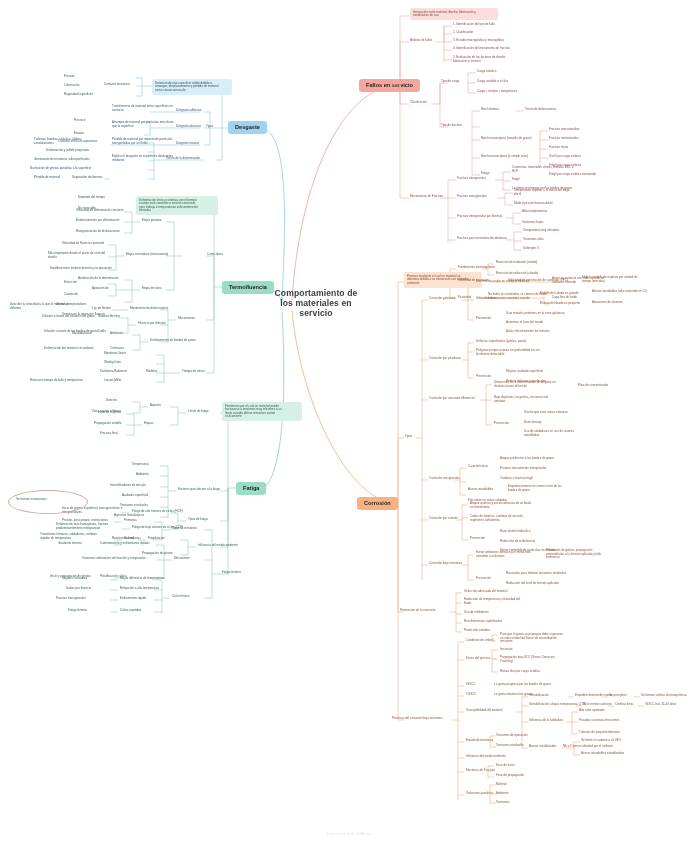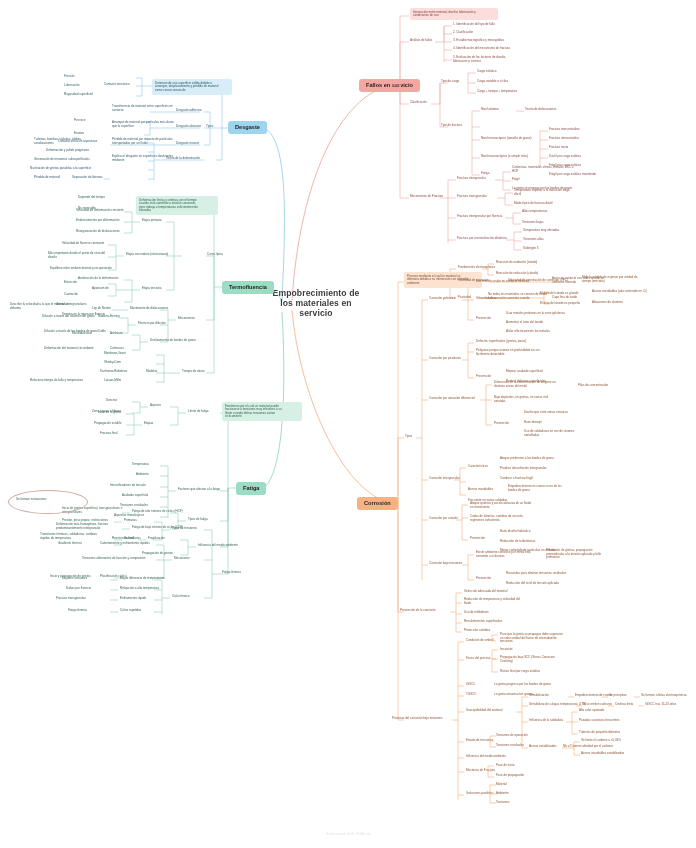--- a/index.html
+++ b/index.html
@@ -61,21 +61,21 @@
     <g fill="none" stroke-width="0.7">
 
       <path d="M392 85 C 340 95, 300 180, 292 300" stroke="#e8948c"></path>
       <path d="M392 503 C 345 495, 300 400, 292 310" stroke="#f0a271"></path>
       <path d="M264 128 C 290 140, 285 230, 282 302" stroke="#7fc4e4"></path>
       <path d="M264 287 C 276 290, 280 295, 282 303" stroke="#7ccbaf"></path>
       <path d="M264 488 C 285 470, 286 380, 282 312" stroke="#7ccbaf"></path>
     </g>
   </svg>
 
-  <div class="node central">Empobrecimiento
+  <div class="node central">Comportamiento
 de los materiales
 en servicio</div>
 
   <div class="node main-pill pill-red" style="left:359px;top:79px;">Fallos en servicio</div>
   <div class="node main-pill pill-blue" style="left:228px;top:121px;">Desgaste</div>
   <div class="node main-pill pill-green" style="left:222px;top:281px;">Termofluencia</div>
   <div class="node main-pill pill-green" style="left:236px;top:482px;">Fatiga</div>
   <div class="node main-pill pill-orange" style="left:357px;top:497px;">Corrosión</div>
 
   <svg class="links" viewBox="0 0 696 848">

